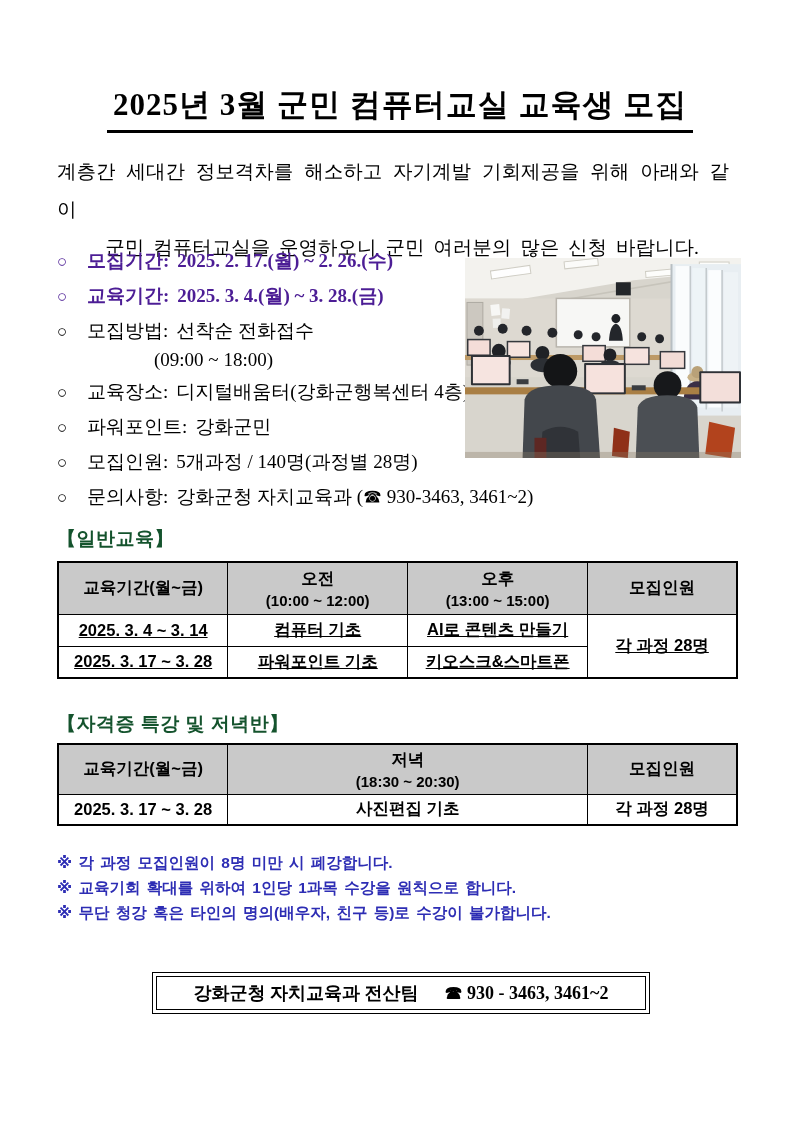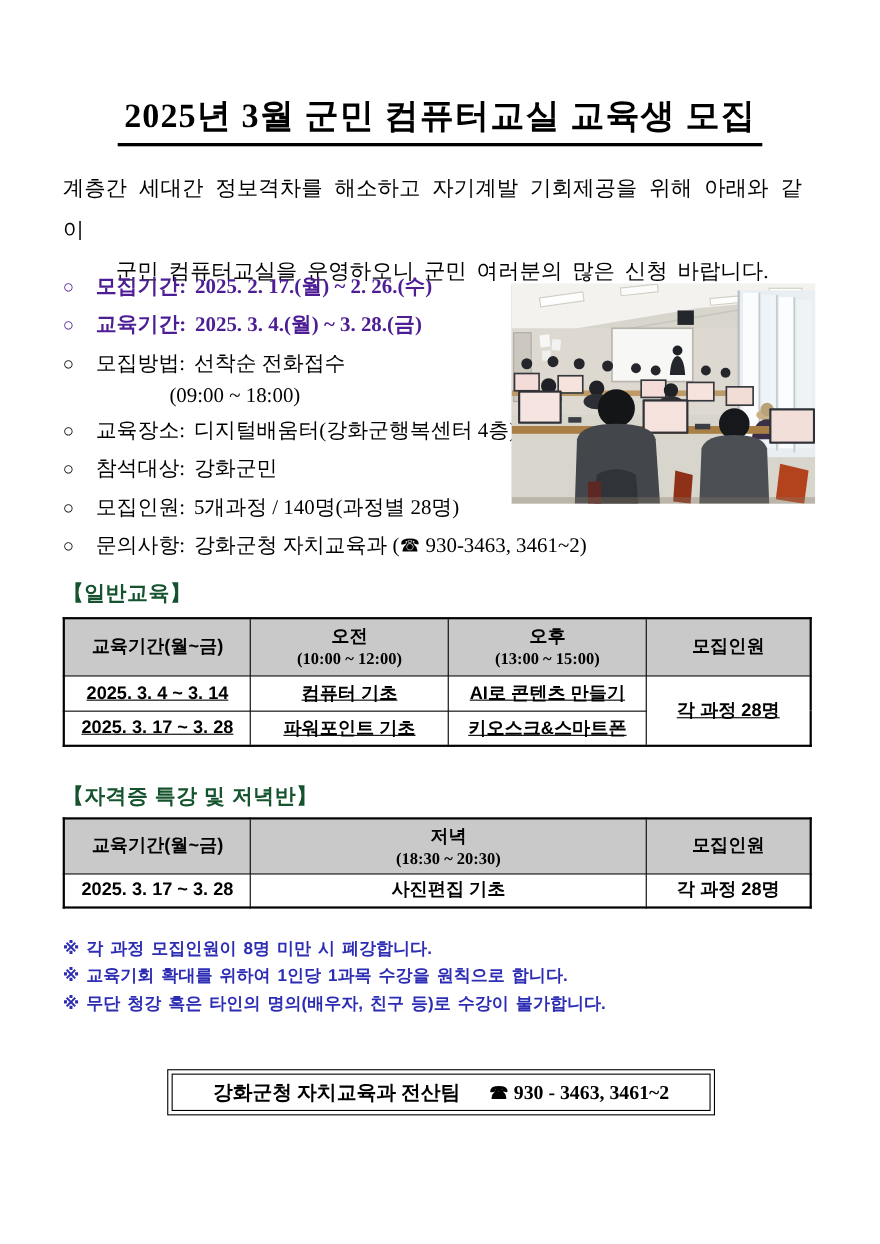--- a/index.html
+++ b/index.html
@@ -46,21 +46,21 @@
     font-family:"Liberation Sans","DejaVu Sans",sans-serif; table-layout:fixed;
     border:2px solid #000;
   }
   .table-general { top:561px; }
   .table-evening { top:743px; }
   .edu-table th, .edu-table td {
     border:1px solid #000; text-align:center; vertical-align:middle;
     font-weight:bold; padding:0 4px;
   }
   .edu-table th { background:#c9c9c9; font-size:16.5px; }
-  .edu-table th .th-time { font-size:15px; margin-top:2px;font-family:Liberation Serif, serif; }
+  .edu-table th .th-time { font-size:15px; margin-top:2px; }
   .edu-table td { font-size:16.5px; }
   .table-general thead tr { height:52px; }
   .table-general tbody tr { height:32px;text-decoration:underline; }
   .table-evening thead tr { height:50px; }
   .table-evening tbody tr { height:31px; }
   
   .notes {
     position:absolute; top:850px; left:57px; width:660px;
     font-family:"Liberation Sans","DejaVu Sans",sans-serif;
     color:#2d2db4; font-weight:bold; font-size:15.5px; line-height:25px; word-spacing:2px;
@@ -98,21 +98,21 @@
       <span class="bullet">○</span><span class="info-label">교육기간:</span><span class="info-value">2025. 3. 4.(월) ~ 3. 28.(금)</span>
     </div>
     <div class="info-row">
       <span class="bullet">○</span><span class="info-label">모집방법:</span><span class="info-value">선착순 전화접수</span>
     </div>
     <div class="info-sub">(09:00 ~ 18:00)</div>
     <div class="info-row">
       <span class="bullet">○</span><span class="info-label">교육장소:</span><span class="info-value">디지털배움터(강화군행복센터 4층)</span>
     </div>
     <div class="info-row">
-      <span class="bullet">○</span><span class="info-label">참석대상:</span><span class="info-value">강화군민</span>
+      <span class="bullet">○</span><span class="info-label">파워포인트:</span><span class="info-value">강화군민</span>
     </div>
     <div class="info-row">
       <span class="bullet">○</span><span class="info-label">모집인원:</span><span class="info-value">5개과정 / 140명(과정별 28명)</span>
     </div>
     <div class="info-row">
       <span class="bullet">○</span><span class="info-label">문의사항:</span><span class="info-value">강화군청 자치교육과 (☎ 930-3463, 3461~2)</span>
     </div>
   </div>
 
   <div class="photo">

